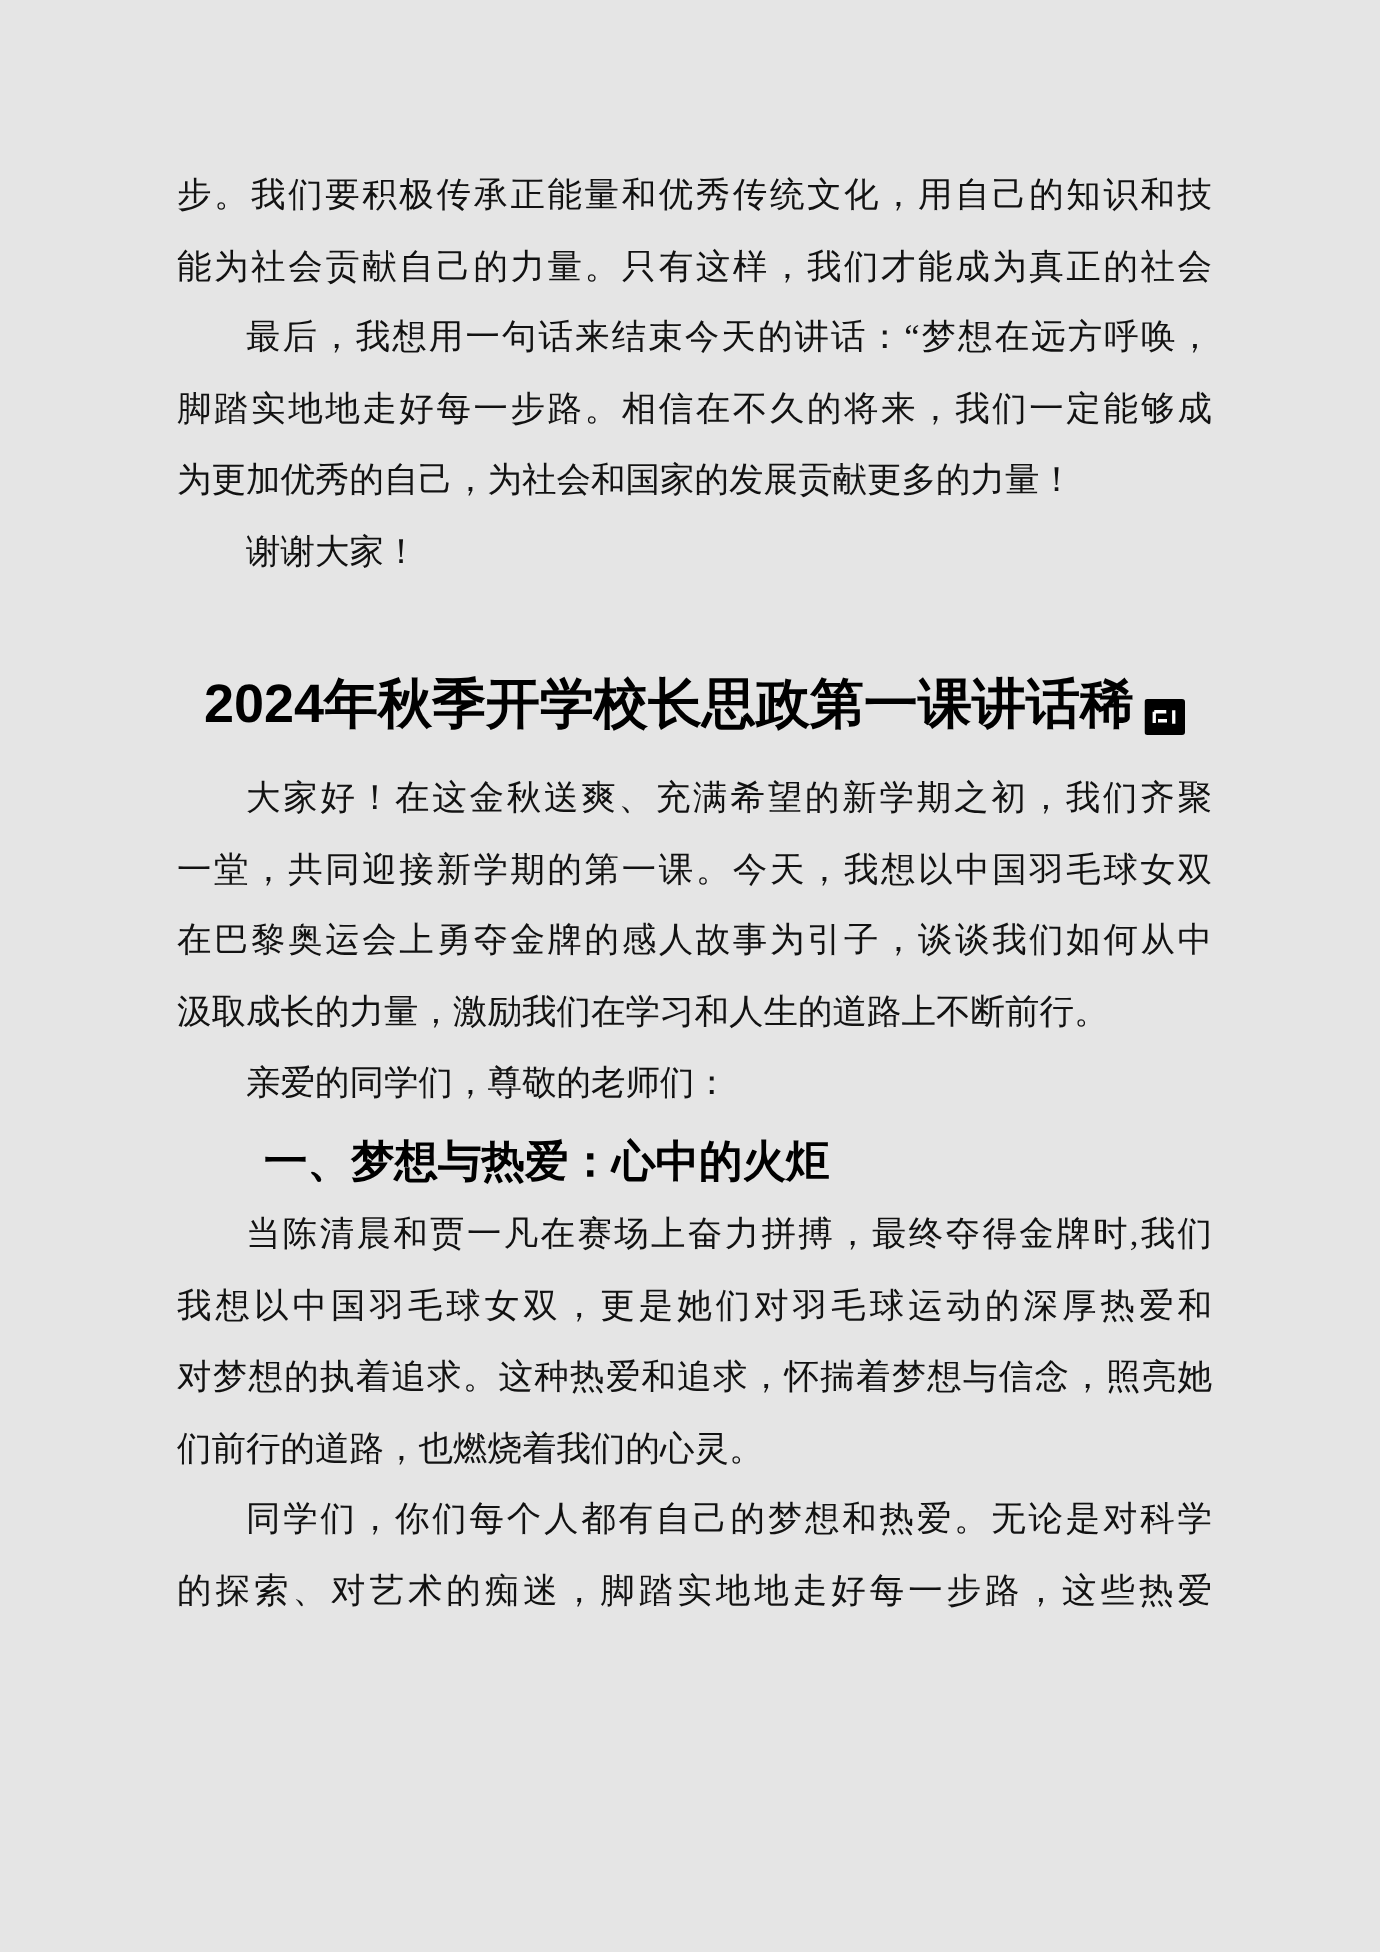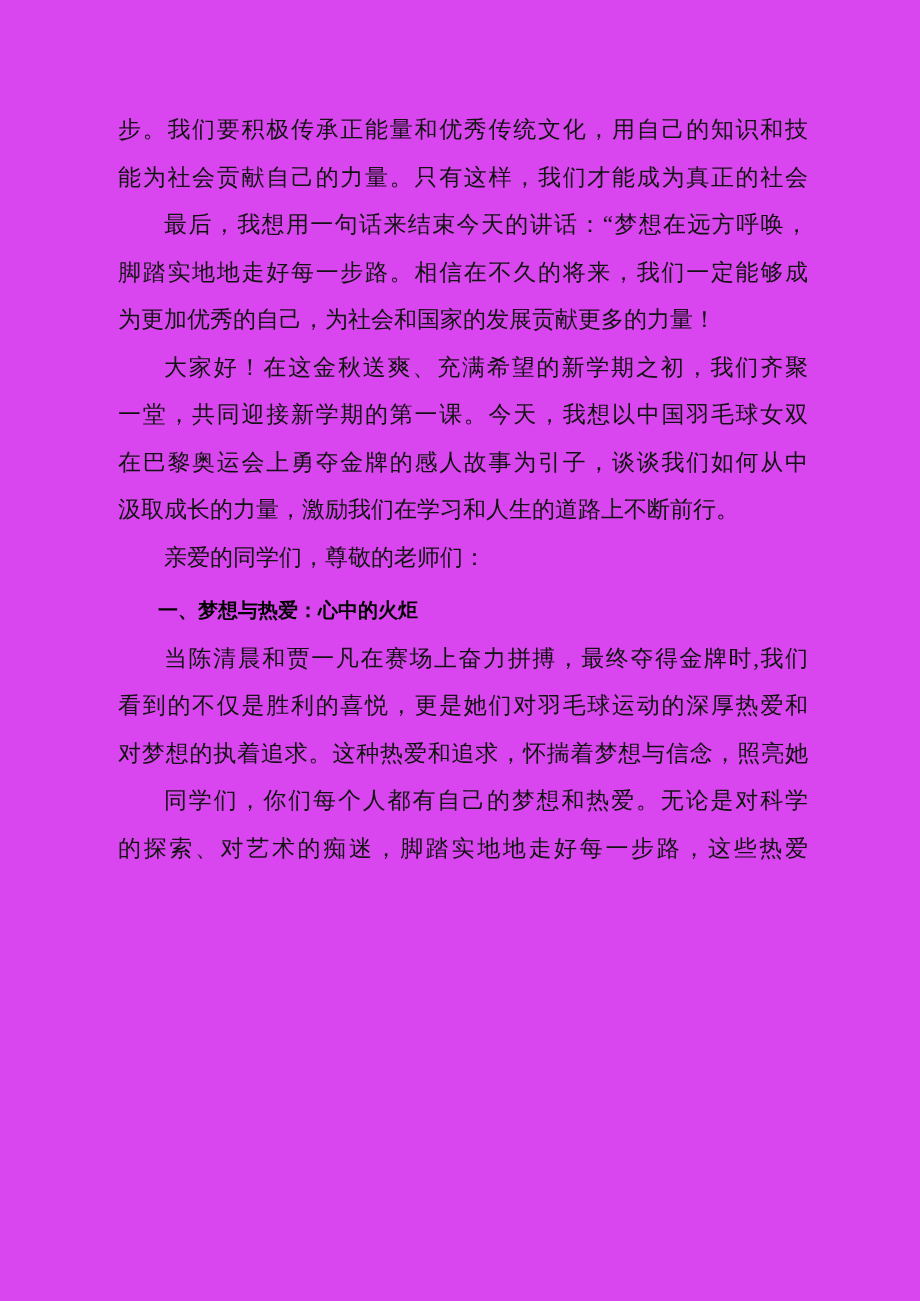--- a/index.html
+++ b/index.html
@@ -5,21 +5,21 @@
   html,body{margin:0;padding:0;}
   body{
     width:920px;height:1301px;
     background:#ffffff;
     overflow:hidden;
     font-family:"Liberation Serif", serif;
   }
   .page{
     position:relative;
     width:920px;height:1301px;
-    background:#d946ef;
+    background:#e5e5e5;
   }
   .content{
     box-sizing:border-box;
     padding:106px 112px 0 118px;
     color:#121212;
     font-size:23px;
     line-height:47.5px;
   }
   .para{margin:0;}
   .line{
@@ -45,21 +45,21 @@
   }
   .title-marker{
     display:inline-block;
     vertical-align:top;
     margin:9px 0 0 7px;
   }
   .section-heading{
     margin-top:6px;
     font-family:"Liberation Sans", sans-serif;
     font-weight:700;
-    font-size:20px;
+    font-size:29px;
     line-height:47.5px;
     text-indent:2em;
     color:#000000;
     text-align:left;
   }
 </style>
 </head>
 <body>
 
 <div class="page">
@@ -69,39 +69,54 @@
       <div class="line fill">步。我们要积极传承正能量和优秀传统文化，用自己的知识和技</div>
       <div class="line fill">能为社会贡献自己的力量。只有这样，我们才能成为真正的社会</div>
     </div>
 
     <div class="para">
       <div class="line fill indent">最后，我想用一句话来结束今天的讲话：“梦想在远方呼唤，</div>
       <div class="line fill">脚踏实地地走好每一步路。相信在不久的将来，我们一定能够成</div>
       <div class="line">为更加优秀的自己，为社会和国家的发展贡献更多的力量！</div>
     </div>
 
+    <div class="para">
+      <div class="line indent">谢谢大家！</div>
+    </div>
 
+    <div class="doc-title">
+      <span>2024年秋季开学校长思政第一课讲话稀</span><span class="title-marker">
+        <svg width="27" height="24" viewBox="0 0 27 24" aria-hidden="true">
+          <rect x="0" y="0" width="27" height="24" rx="2" fill="#000000"></rect>
+          <path d="M6.5 8.5 H14.5" stroke="#ffffff" stroke-width="2.2" fill="none"></path>
+          <path d="M6.5 8.5 V16" stroke="#ffffff" stroke-width="2.2" fill="none"></path>
+          <path d="M9 14.5 H15" stroke="#ffffff" stroke-width="2.2" fill="none"></path>
+          <path d="M19.5 7.5 V16.5" stroke="#ffffff" stroke-width="2.2" fill="none"></path>
+        </svg>
+      </span>
+    </div>
 
     <div class="para">
       <div class="line fill indent">大家好！在这金秋送爽、充满希望的新学期之初，我们齐聚</div>
       <div class="line fill">一堂，共同迎接新学期的第一课。今天，我想以中国羽毛球女双</div>
       <div class="line fill">在巴黎奥运会上勇夺金牌的感人故事为引子，谈谈我们如何从中</div>
       <div class="line">汲取成长的力量，激励我们在学习和人生的道路上不断前行。</div>
     </div>
 
     <div class="para">
       <div class="line indent">亲爱的同学们，尊敬的老师们：</div>
     </div>
 
     <div class="section-heading">一、梦想与热爱：心中的火炬</div>
 
     <div class="para">
       <div class="line fill indent">当陈清晨和贾一凡在赛场上奋力拼搏，最终夺得金牌时,我们</div>
-      <div class="line fill">看到的不仅是胜利的喜悦，更是她们对羽毛球运动的深厚热爱和</div>
+      <div class="line fill">我想以中国羽毛球女双，更是她们对羽毛球运动的深厚热爱和</div>
       <div class="line fill">对梦想的执着追求。这种热爱和追求，怀揣着梦想与信念，照亮她</div>
+      <div class="line">们前行的道路，也燃烧着我们的心灵。</div>
     </div>
 
     <div class="para">
       <div class="line fill indent">同学们，你们每个人都有自己的梦想和热爱。无论是对科学</div>
       <div class="line fill">的探索、对艺术的痴迷，脚踏实地地走好每一步路，这些热爱</div>
     </div>
 
   </div>
 </div>
 

